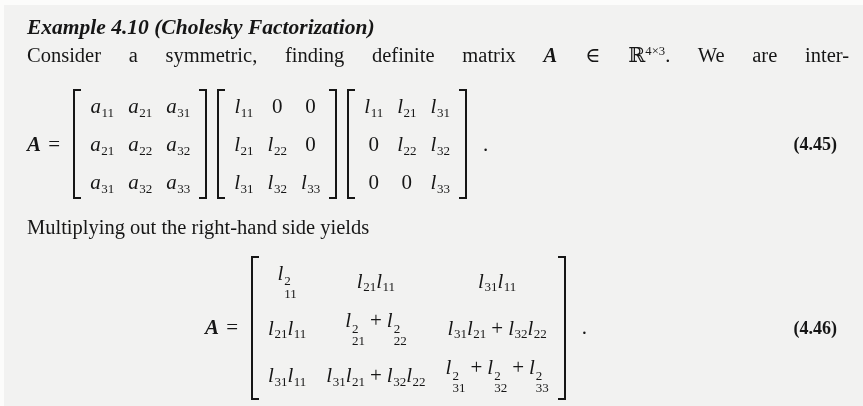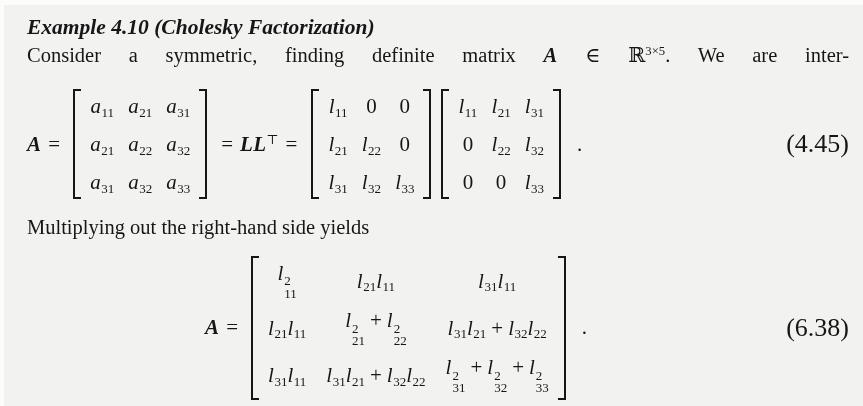--- a/index.html
+++ b/index.html
@@ -37,22 +37,22 @@
     font-size:21px;line-height:1;
   }
   .eq-45{margin-top:20px;justify-content:flex-start;padding-right:84px;}
   .eq-46{margin-top:15px;justify-content:center;padding-right:84px;}
   .eq-group{display:inline-block;white-space:nowrap;}
   .eq-group .seg-t{margin:0 7px;font-style:normal;}
   .eq-lhs{margin-right:1px;}
   .eq-mid{margin:0 2px;}
   .eq-period{margin-left:11px;font-size:21px;}
   .eq-num{
-    position:absolute;right:0;top:50%;transform:translateY(-50%);
-    font-size:26px;font-style:normal;
+    position:absolute;right:12px;top:50%;transform:translateY(-50%);
+    font-size:18px;font-style:normal;font-weight:bold;
   }
   
   .matrix{display:inline-flex;align-items:stretch;margin:0 5px;}
   .brk{width:6px;flex:0 0 6px;}
   .brk-l{border-top:2px solid var(--ink);border-bottom:2px solid var(--ink);border-left:2px solid var(--ink);margin-right:1px;}
   .brk-r{border-top:2px solid var(--ink);border-bottom:2px solid var(--ink);border-right:2px solid var(--ink);margin-left:1px;}
   .mat-grid{
     display:grid;align-content:center;justify-items:center;align-items:center;
     row-gap:9px;column-gap:24px;padding:5px 8px;gap:14px;
   }
@@ -70,40 +70,39 @@
   }
   .mid-text{margin-top:14px;}
 </style>
 </head>
 <body>
 
 <div class="example-box">
 
   <h2 class="example-title">Example 4.10 (Cholesky Factorization)</h2>
 
-  <p class="para-line justify-full"><span class="seg seg-t">Consider a symmetric, finding definite matrix </span><span class="seg seg-bi">A</span><span class="seg seg-t"> ∈ </span><span class="seg seg-t">ℝ</span><span class="seg seg-sup">3×5</span><span class="seg seg-t">. We are inter-</span></p>
+  <p class="para-line justify-full"><span class="seg seg-t">Consider a symmetric, finding definite matrix </span><span class="seg seg-bi">A</span><span class="seg seg-t"> ∈ </span><span class="seg seg-t">ℝ</span><span class="seg seg-sup">4×3</span><span class="seg seg-t">. We are inter-</span></p>
 
   <div class="eq eq-45">
     <span class="eq-group eq-lhs"><span class="seg seg-bi">A</span><span class="seg seg-t">=</span></span>
     <span class="matrix">
       <span class="brk brk-l"></span>
       <span class="mat-grid" style="grid-template-columns: repeat(3, auto);">
           <span class="mat-cell"><span class="tex-i">a</span><span class="tex-sub">11</span></span>
           <span class="mat-cell"><span class="tex-i">a</span><span class="tex-sub">21</span></span>
           <span class="mat-cell"><span class="tex-i">a</span><span class="tex-sub">31</span></span>
           <span class="mat-cell"><span class="tex-i">a</span><span class="tex-sub">21</span></span>
           <span class="mat-cell"><span class="tex-i">a</span><span class="tex-sub">22</span></span>
           <span class="mat-cell"><span class="tex-i">a</span><span class="tex-sub">32</span></span>
           <span class="mat-cell"><span class="tex-i">a</span><span class="tex-sub">31</span></span>
           <span class="mat-cell"><span class="tex-i">a</span><span class="tex-sub">32</span></span>
           <span class="mat-cell"><span class="tex-i">a</span><span class="tex-sub">33</span></span>
         </span>
       <span class="brk brk-r"></span>
     </span>
-    <span class="eq-group eq-mid"><span class="seg seg-t">=</span><span class="seg seg-bi">LL</span><span class="seg seg-sup">⊤</span><span class="seg seg-t">=</span></span>
     <span class="matrix">
       <span class="brk brk-l"></span>
       <span class="mat-grid" style="grid-template-columns: repeat(3, auto);">
           <span class="mat-cell"><span class="tex-i">l</span><span class="tex-sub">11</span></span>
           <span class="mat-cell"><span class="tex-rm">0</span></span>
           <span class="mat-cell"><span class="tex-rm">0</span></span>
           <span class="mat-cell"><span class="tex-i">l</span><span class="tex-sub">21</span></span>
           <span class="mat-cell"><span class="tex-i">l</span><span class="tex-sub">22</span></span>
           <span class="mat-cell"><span class="tex-rm">0</span></span>
           <span class="mat-cell"><span class="tex-i">l</span><span class="tex-sub">31</span></span>
@@ -162,16 +161,16 @@
               <span>2</span>
               <span>32</span>
             </span><span class="tex-sp">&nbsp;</span><span class="tex-rm">+</span><span class="tex-sp">&nbsp;</span><span class="tex-i">l</span><span class="ss">
               <span>2</span>
               <span>33</span>
             </span></span>
         </span>
       <span class="brk brk-r"></span>
     </span>
     <span class="eq-period">.</span>
-    <span class="eq-num">(6.38)</span>
+    <span class="eq-num">(4.46)</span>
   </div>
 
 </div>
 
 </body></html>

